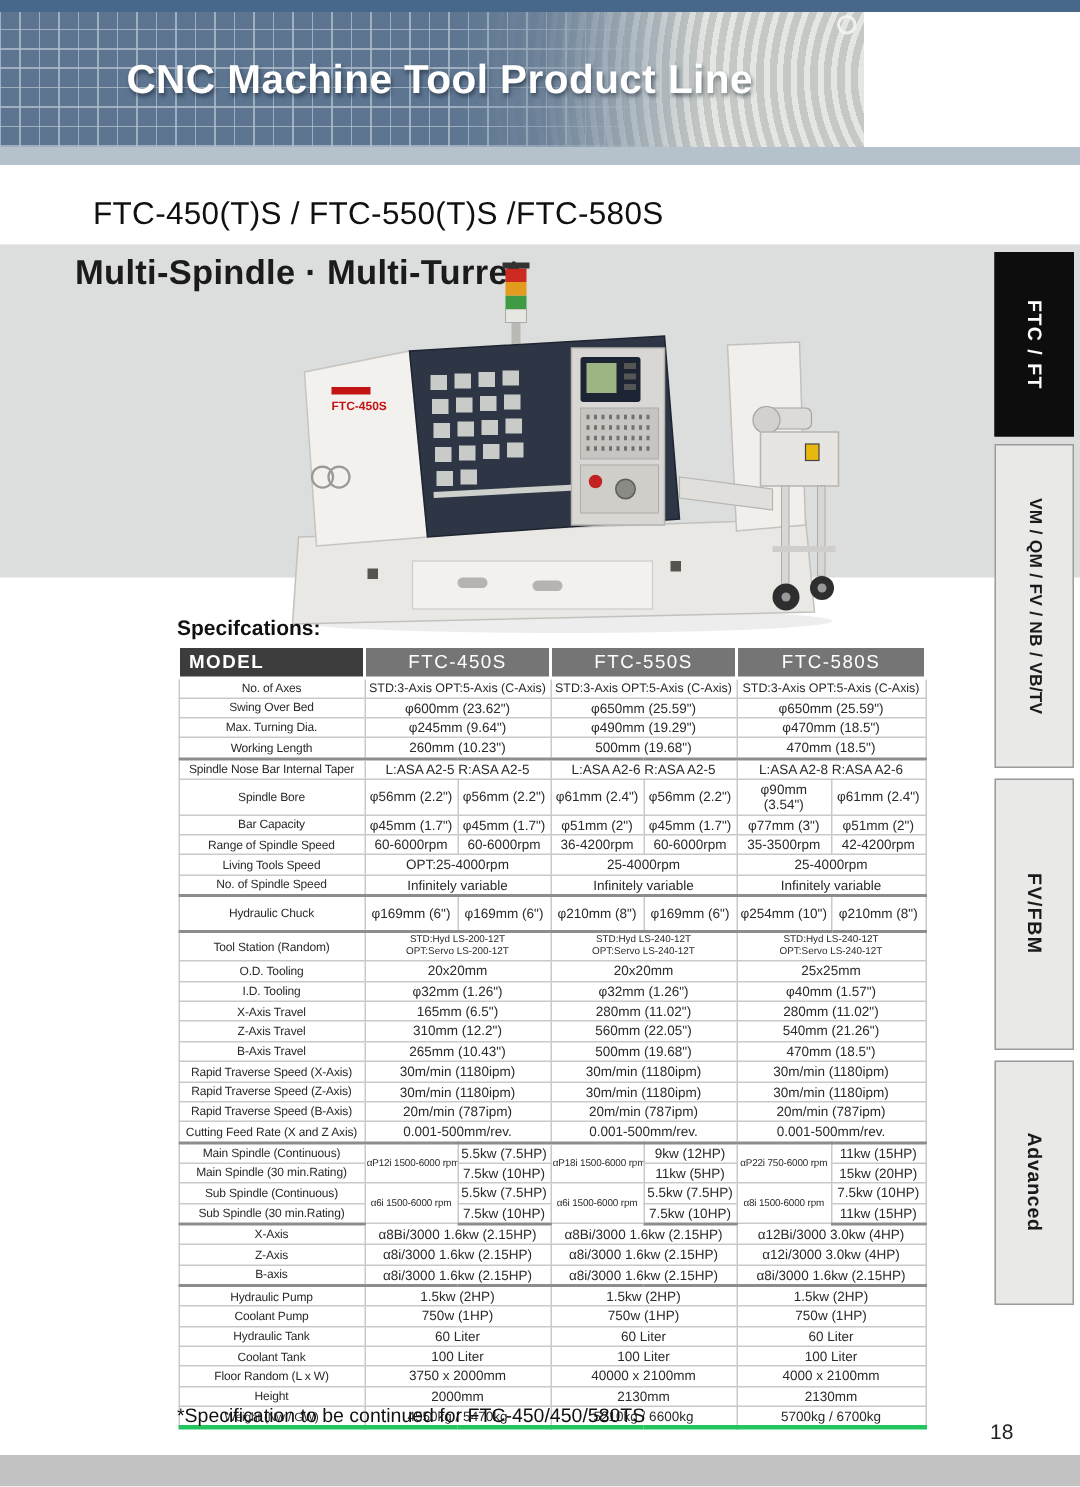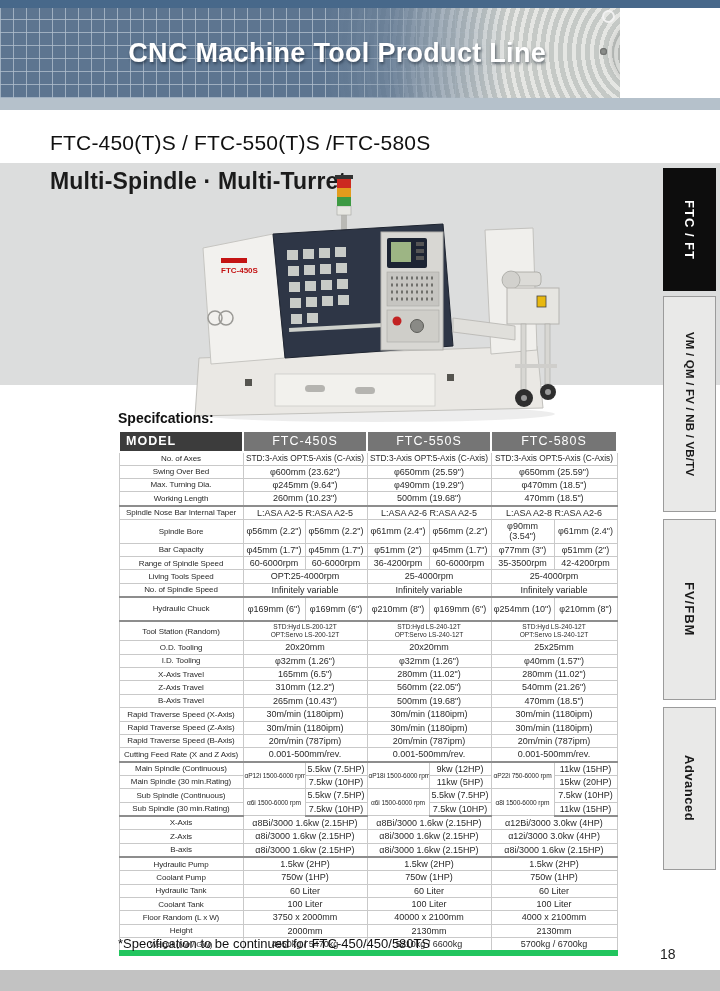--- a/index.html
+++ b/index.html
@@ -2,62 +2,62 @@
 <html><head>
 <meta charset="utf-8">
 <style>
   html,body{margin:0;padding:0;}
   body{width:720px;height:991px;background:#ffffff;font-family:"Liberation Sans",sans-serif;position:relative;overflow:hidden;}
   .page{position:absolute;inset:0;width:720px;height:991px;background:#fff;}
 
   
   .banner{position:absolute;top:0;left:0;width:720px;height:112px;}
   .banner-top{position:absolute;top:0;left:0;width:720px;height:8px;background:#47688a;}
-  .banner-grid{position:absolute;top:8px;left:0;width:620px;height:90px;background:#cfd2cf;overflow:hidden;}
+  .banner-grid{position:absolute;top:8px;left:0;width:576px;height:90px;background:#cfd2cf;overflow:hidden;}
   .photo-ripples{position:absolute;inset:0;background:repeating-radial-gradient(circle at 648px 44px,#e5e6e3 0 4px,#c5c9c6 4px 9px);}
   .blue-fade{position:absolute;inset:0;background:linear-gradient(90deg,#5d7590 0%,#5d7590 52%,rgba(93,117,144,.85) 63%,rgba(93,117,144,0) 82%);}
   .grid-lines{position:absolute;inset:0;
     background-image:repeating-linear-gradient(90deg,rgba(176,190,204,.8) 0 1px,transparent 1px 13px),
                      repeating-linear-gradient(0deg,rgba(176,190,204,.8) 0 1px,transparent 1px 13px);
     -webkit-mask-image:linear-gradient(90deg,#000 0 52%,rgba(0,0,0,.45) 68%,transparent 82%);
             mask-image:linear-gradient(90deg,#000 0 52%,rgba(0,0,0,.45) 68%,transparent 82%);}
   .hub-ring{position:absolute;left:614px;top:14px;width:64px;height:64px;border-radius:50%;
     background:radial-gradient(circle,#3a3a3a 0 28%,#6a6d6a 28% 44%,#b4b7b4 44% 62%,#d6d8d5 62% 100%);
     box-shadow:0 0 10px rgba(0,0,0,.25);}
   .hub-core{position:absolute;left:634px;top:34px;width:24px;height:24px;border-radius:50%;
     background:radial-gradient(circle,#101010 0 42%,#474747 70%,#1d1d1d);}
   .bolt{position:absolute;width:7px;height:7px;border-radius:50%;background:#8b8e8b;box-shadow:inset 0 0 2px #333;}
   .b1{left:600px;top:40px}.b2{left:684px;top:26px}.b3{left:662px;top:74px}
   .reg-mark{position:absolute;right:5px;top:2px;width:9px;height:9px;border:2px solid #f4f4f4;border-radius:50%;opacity:.9;}
   .banner-title{position:absolute;top:30px;right:74px;font-size:27px;font-weight:bold;color:#fff;
     letter-spacing:.3px;text-shadow:1px 2px 3px rgba(15,25,40,.55);white-space:nowrap;}
   .banner-strip{position:absolute;top:98px;left:0;width:720px;height:12px;background:#b5c1cb;}
 
   
-  .model-title{position:absolute;top:131px;left:50px;font-size:21px;color:#101010;letter-spacing:.2px;white-space:nowrap;}
+  .model-title{position:absolute;top:131px;left:62px;font-size:21px;color:#101010;letter-spacing:.2px;white-space:nowrap;}
   .hero{position:absolute;top:163px;left:0;width:720px;height:222px;background:#dcdddd;}
   .subtitle{position:absolute;top:5px;left:50px;font-size:23px;font-weight:bold;color:#1b1b1b;letter-spacing:.2px;white-space:nowrap;}
 
   
   .machine{position:absolute;left:185px;top:168px;width:390px;height:256px;pointer-events:none;}
 
   
   .tab{position:absolute;left:663px;width:53px;box-sizing:border-box;background:#e9e9e8;border:1px solid #9b9b9b;
     display:flex;align-items:center;justify-content:center;writing-mode:vertical-rl;
     font-weight:bold;color:#1a1a1a;text-align:center;white-space:nowrap;}
   .t1{top:168px;height:123px;font-size:13px;letter-spacing:1px;}
   .t2{top:296px;height:216px;font-size:11.5px;letter-spacing:.2px;}
   .t3{top:519px;height:181px;font-size:13px;letter-spacing:1px;}
   .t4{top:707px;height:163px;font-size:13px;letter-spacing:.5px;}
   .tab.active{background:#0d0d0d;color:#fff;border-color:#0d0d0d;}
 
   
   .spec-label{position:absolute;top:410px;left:118px;font-size:14px;font-weight:600;color:#111;}
   table.spec{position:absolute;top:430px;left:118px;width:498px;border-collapse:collapse;table-layout:fixed;
-    background:#fff;border-bottom:6px solid #22c55e;font-size:9px;color:#2a2a2a;}
+    background:#fff;border-bottom:3px solid #22c55e;font-size:9px;color:#2a2a2a;}
   table.spec td{border:1px solid #c9c9c9;text-align:center;padding:1px 1px;line-height:1.15;overflow:hidden;}
   table.spec thead td{background:#757575;color:#fff;font-size:12.5px;letter-spacing:1px;border:2px solid #fff;padding:2px 4px;height:15px;}
   table.spec thead td.model{background:#3c3c3c;text-align:left;padding-left:6px;font-weight:bold;}
   td.lbl{text-align:left;padding-left:4px;font-size:8px;letter-spacing:-.1px;white-space:nowrap;border-right:1px solid #979797;}
   td.gs{border-left:1px solid #979797;}
   tr.sep td{border-bottom:2px solid #8d8d8d;text-align:center;}
   tr.tall td{height:20px;}
   tr.small td.val{font-size:6.6px;line-height:1.25;white-space:pre-line;}
   tr.fit td.val{font-size:8.3px;}
   td.motor{font-size:6.6px;white-space:nowrap;letter-spacing:-.1px;}

